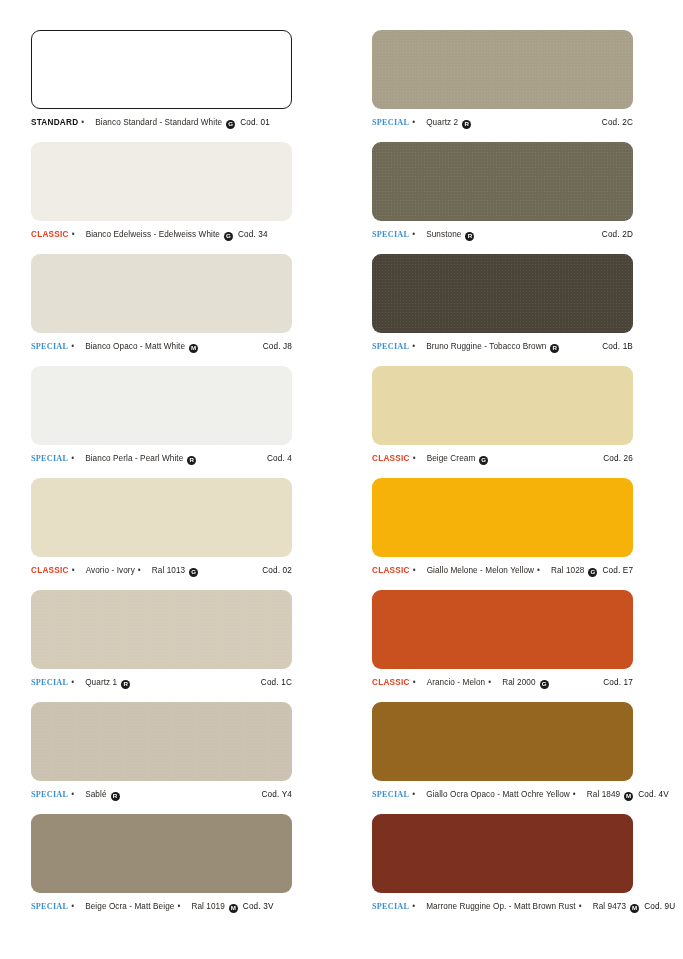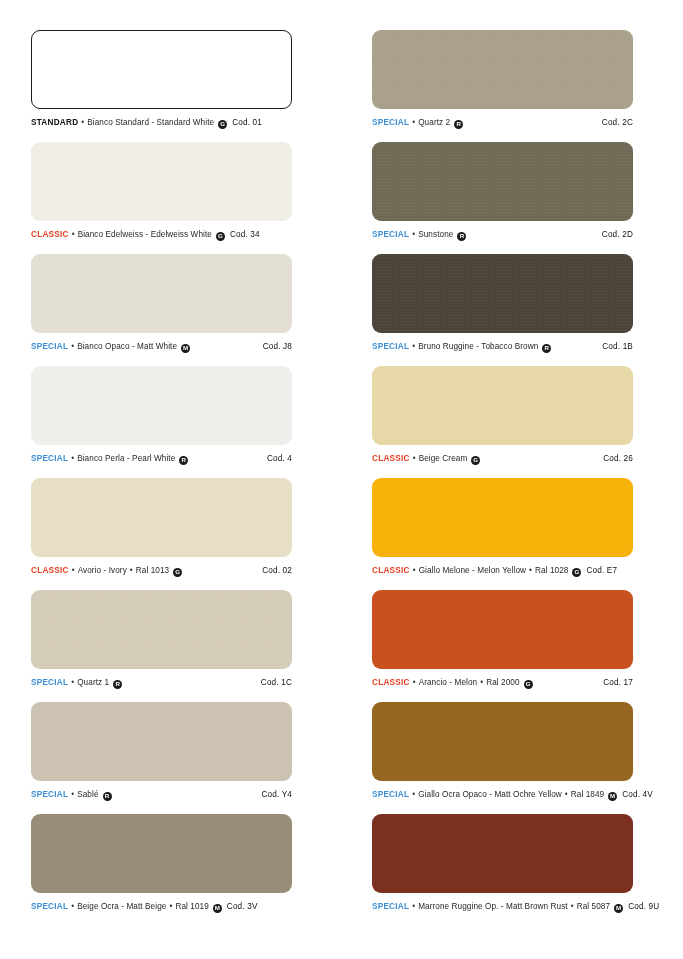--- a/index.html
+++ b/index.html
@@ -76,31 +76,32 @@
     letter-spacing: 0.01em;
   }
 
   .cat {
     font-weight: bold;
     letter-spacing: 0.03em;
     font-size: 8.2px;
   }
   .cat.standard { color: #111111; }
   .cat.classic  { color: #E5401F; }
-  .cat.special  { color: #3B8FD4; }
+  .cat.special  { color: #3B8FD4; font-family: Liberation Serif, serif; }
 
   .sep {
     color: #3a3a3a;
     padding: 0 3px;
     font-size: 8.2px;
   }
 
   .nm {
     color: #2b2723;
     font-size: 8.2px;
+    margin-left: 8px;
   }
 
   .badge {
     display: inline-flex;
     align-items: center;
     justify-content: center;
     width: 9px;
     height: 9px;
     border-radius: 50%;
     background: #1b1b1b;
@@ -306,20 +307,20 @@
           <span class="code">Cod. 3V</span>
         </div>
       </div>
       <div class="swatch-cell">
         <div class="chip" title="Marrone Ruggine Op. - Matt Brown Rust" style="background: rgb(123, 48, 32);"></div>
         <div class="caption tight">
           <span class="cat special">SPECIAL</span>
           <span class="sep">•</span>
           <span class="nm">Marrone Ruggine Op. - Matt Brown Rust</span>
           <span class="sep">•</span>
-          <span class="nm">Ral 5087</span>
+          <span class="nm">Ral 9473</span>
           <span class="badge">M</span>
           <span class="spacer"></span>
           <span class="code">Cod. 9U</span>
         </div>
       </div>
     </div>
 </div>
 
 </body></html>

